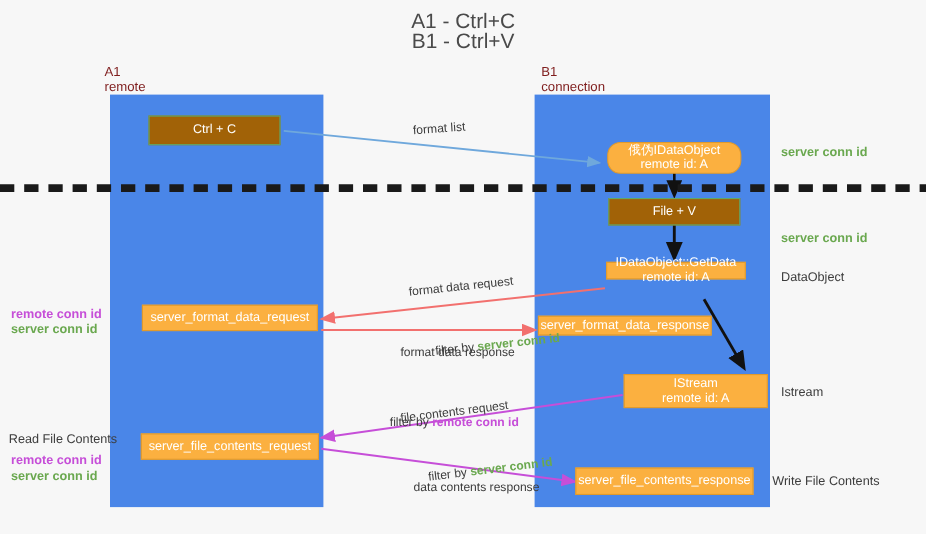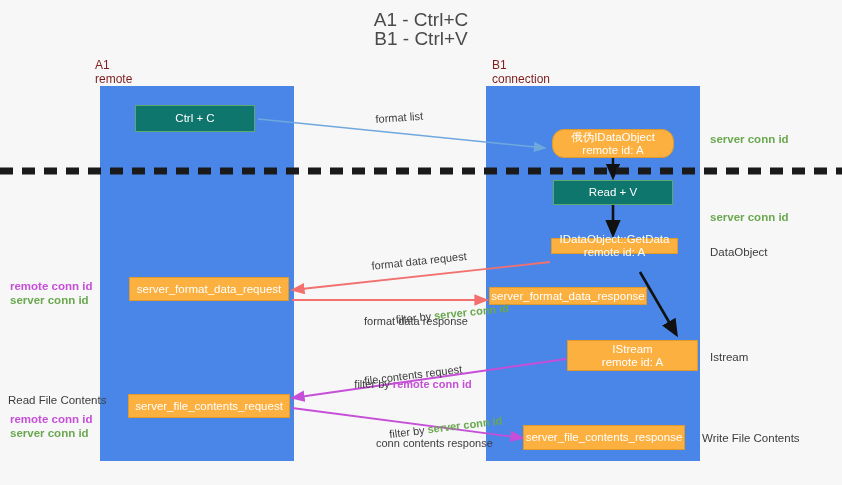--- a/index.html
+++ b/index.html
@@ -45,21 +45,21 @@
     flex-direction: column;
     align-items: center;
     justify-content: center;
     text-align: center;
     color: #ffffff;
     font-size: 11.5px;
     line-height: 13px;
     white-space: pre;
   }
   .node.green {
-    background: #0f766e;
+    background: #a16207;
     border: 1px solid #5fa86b;
   }
   .node.orange {
     background: #fbb040;
     border: 1px solid #e09a2c;
   }
   .side-label {
     position: absolute;
     font-size: 11.5px;
     line-height: 14px;
@@ -136,21 +136,21 @@
     <line x1="292" y1="408" x2="523" y2="438" stroke="#c64ed8" stroke-width="1.8" marker-end="url(#ar-magenta)"></line>
 
     <line x1="0" y1="171" x2="842" y2="171" stroke="#1a1a1a" stroke-width="7" stroke-dasharray="13 9"></line>
   </svg>
 
   <div class="node green" style="left:135px; top:105px; width:120px; height:27px;">Ctrl + C</div>
 
   <div class="node orange" style="left:552px; top:129px; width:122px; height:29px;border-radius:12px;">俄伪IDataObject
 remote id: A</div>
 
-  <div class="node green" style="left:553px; top:180px; width:120px; height:25px;">Read + V</div>
+  <div class="node green" style="left:553px; top:180px; width:120px; height:25px;">File + V</div>
 
   <div class="node orange" style="left:551px; top:238px; width:127px; height:16px;">IDataObject::GetData
 remote id: A</div>
 
   <div class="node orange" style="left:129px; top:277px; width:160px; height:24px;">server_format_data_request</div>
 
   <div class="node orange" style="left:489px; top:287px; width:158px; height:18px;">server_format_data_response</div>
 
   <div class="node orange" style="left:567px; top:340px; width:131px; height:31px;">IStream
 remote id: A</div>
@@ -176,21 +176,21 @@
   </div>
 
   <div class="edge-label" style="left:360px; top:346px; transform:rotate(-7deg);">
     <div>file contents request</div>
     <div>
       <span>filter by </span><span class="g">server conn id</span>
     </div>
   </div>
 
   <div class="edge-label" style="left:352px; top:408px;">
-    <div style="padding-left:24px;">conn contents response</div>
+    <div style="padding-left:24px;">data contents response</div>
     <div style="padding-top:10px;">
       
     </div>
   </div>
 
   <div class="side-label green" style="left:710px; top:132px;">server conn id</div>
 
   <div class="side-label green" style="left:710px; top:210px;">server conn id</div>
 
   <div class="side-label dark" style="left:710px; top:245px;">DataObject</div>

